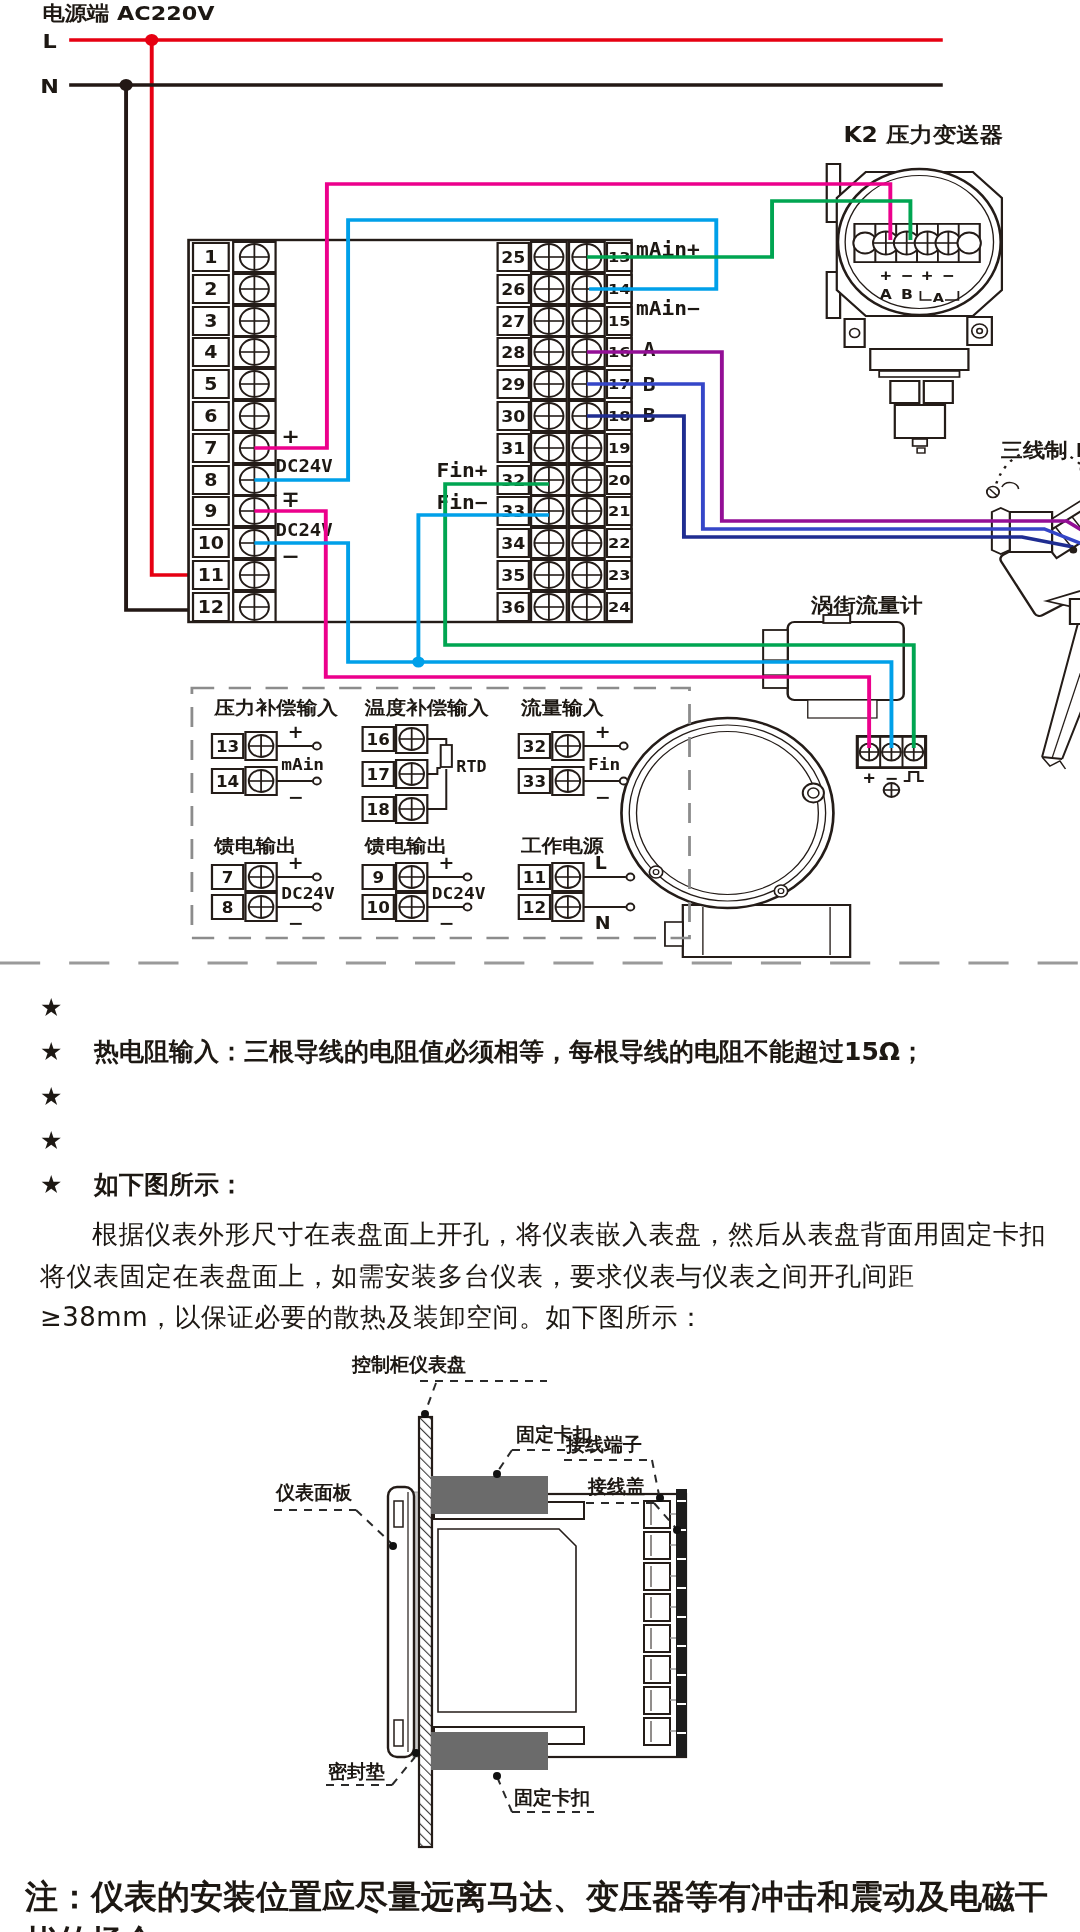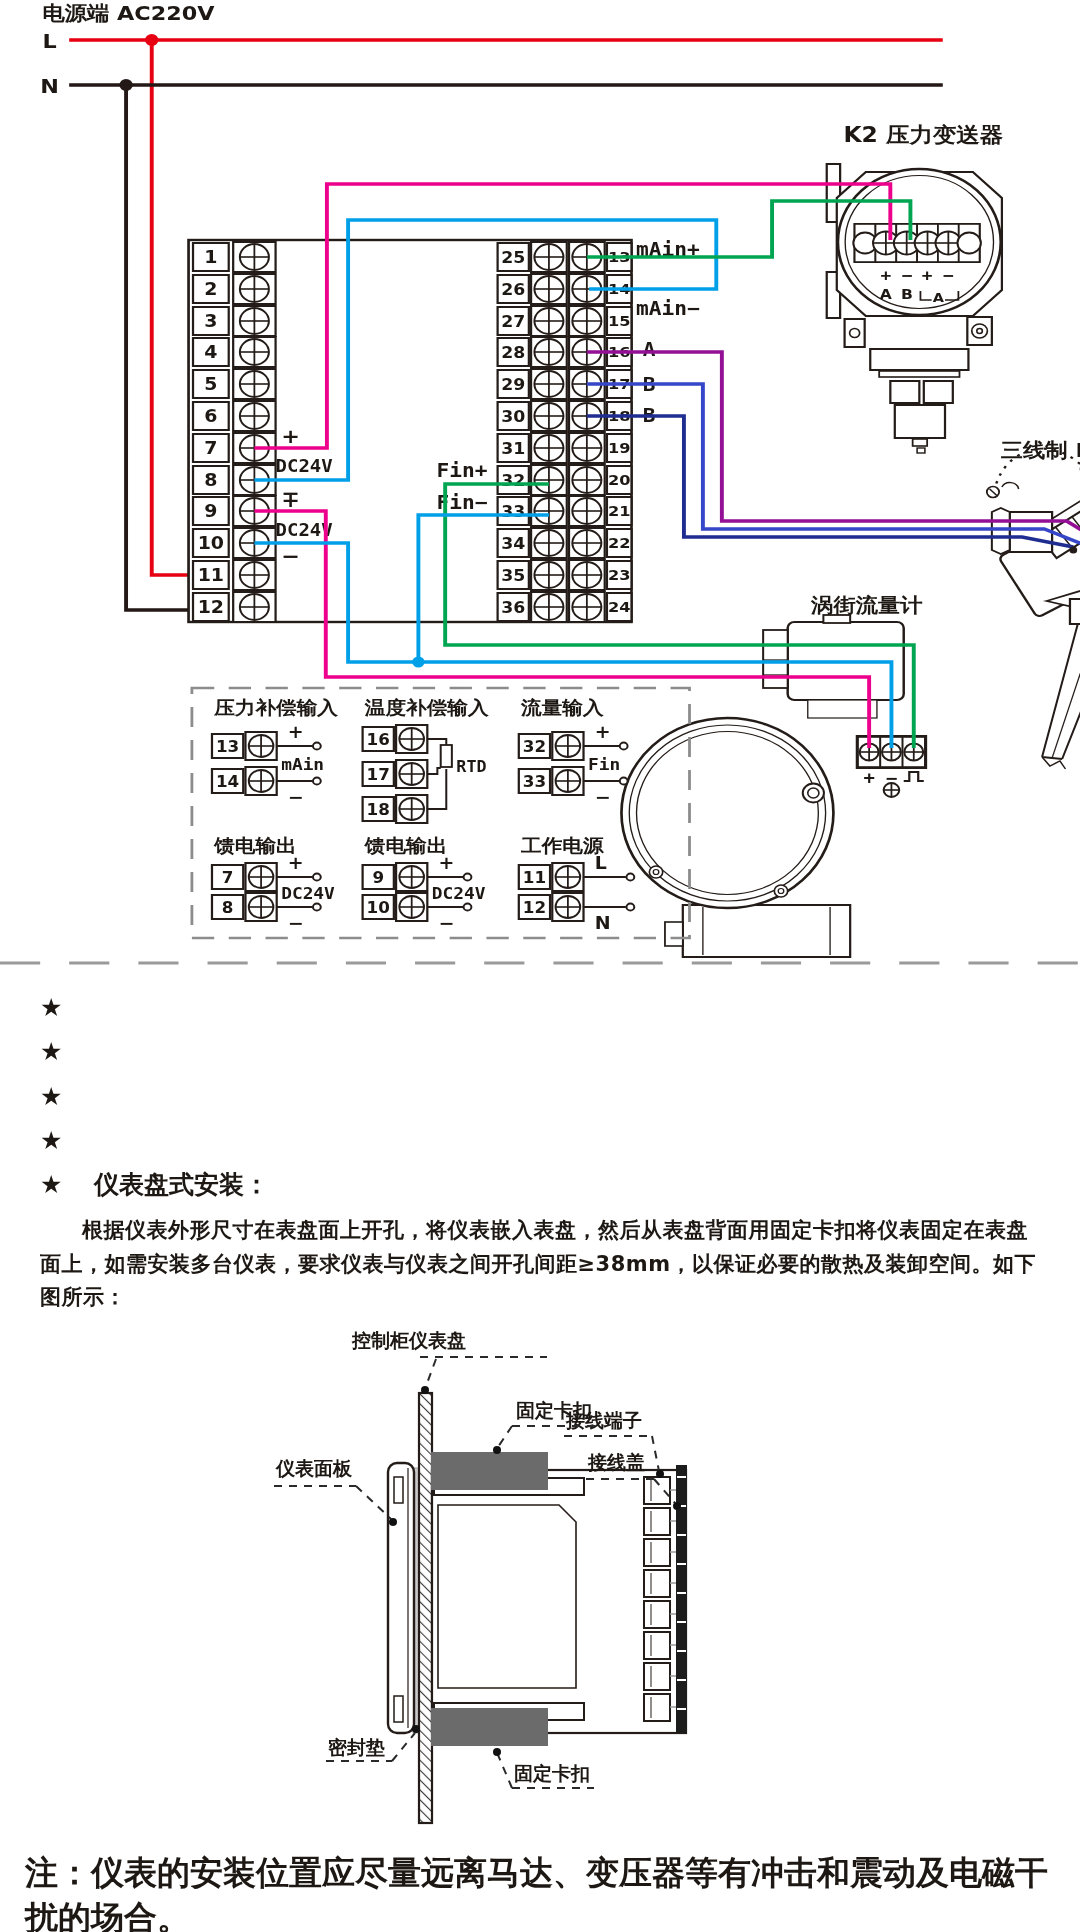--- a/index.html
+++ b/index.html
@@ -3,21 +3,21 @@
 <meta charset="utf-8">
 <style>
   html,body{margin:0;padding:0;background:#fff;}
   body{width:1080px;height:1932px;overflow:hidden;font-family:"DejaVu Sans","Liberation Sans",sans-serif;color:#1d1813;}
   svg{display:block;}
   svg text{font-family:"DejaVu Sans","Liberation Sans",sans-serif;font-weight:bold;fill:#1d1813;}
   svg text.mono{font-family:"DejaVu Sans Mono","Liberation Mono",monospace;}
   .notes{padding:24px 30px 0 40px;}
   .bullet{display:flex;gap:24px;font-size:25px;font-weight:bold;line-height:1.25;margin-bottom:13px;}
   .bullet .star{flex:0 0 30px;}
-  .para{font-size:21px;font-weight:bold;line-height:1.6;text-indent:2em;width:1008px;margin-top:14px;letter-spacing:0.5px;}
+  .para{font-size:26px;font-weight:normal;line-height:1.6;text-indent:2em;width:1008px;margin-top:14px;letter-spacing:0.5px;}
   .footer{font-size:33px;font-weight:bold;padding:16px 8px 0 25px;}
 </style>
 </head>
 <body>
 
 <svg width="1080" height="968" viewBox="0 0 968 968" style="width:1080px;height:968px" preserveAspectRatio="none">
 <svg width="1080" height="968" viewBox="0 0 1080 968">
 
   <g>
     <text x="38" y="20" font-size="20">电源端 AC220V</text>
@@ -545,30 +545,31 @@
   <line x1="0" y1="963" x2="1080" y2="963" stroke="#9a9a9a" stroke-width="3" stroke-dasharray="36 26"></line>
 </svg>
 </svg>
 
 <div class="notes">
   <div class="bullet">
       <span class="star">★</span>
     </div>
   <div class="bullet">
       <span class="star">★</span>
+      <span>热电阻输入：三根导线的电阻值必须相等，每根导线的电阻不能超过15Ω；</span>
     </div>
   <div class="bullet">
       <span class="star">★</span>
     </div>
   <div class="bullet">
       <span class="star">★</span>
     </div>
   <div class="bullet">
       <span class="star">★</span>
-      <span>仪表盘式安装：</span>
+      <span>如下图所示：</span>
     </div>
   <div class="para">根据仪表外形尺寸在表盘面上开孔，将仪表嵌入表盘，然后从表盘背面用固定卡扣将仪表固定在表盘面上，如需安装多台仪表，要求仪表与仪表之间开孔间距≥38mm，以保证必要的散热及装卸空间。如下图所示：</div>
 </div>
 
 <svg width="1080" height="520" viewBox="0 1350 1080 520">
   <defs>
     <pattern id="hatch" patternUnits="userSpaceOnUse" width="7" height="7" patternTransform="rotate(-45)">
       <line x1="0" y1="0" x2="0" y2="7" stroke="#3a3a3a" stroke-width="2.2"></line>
     </pattern>
   </defs>

